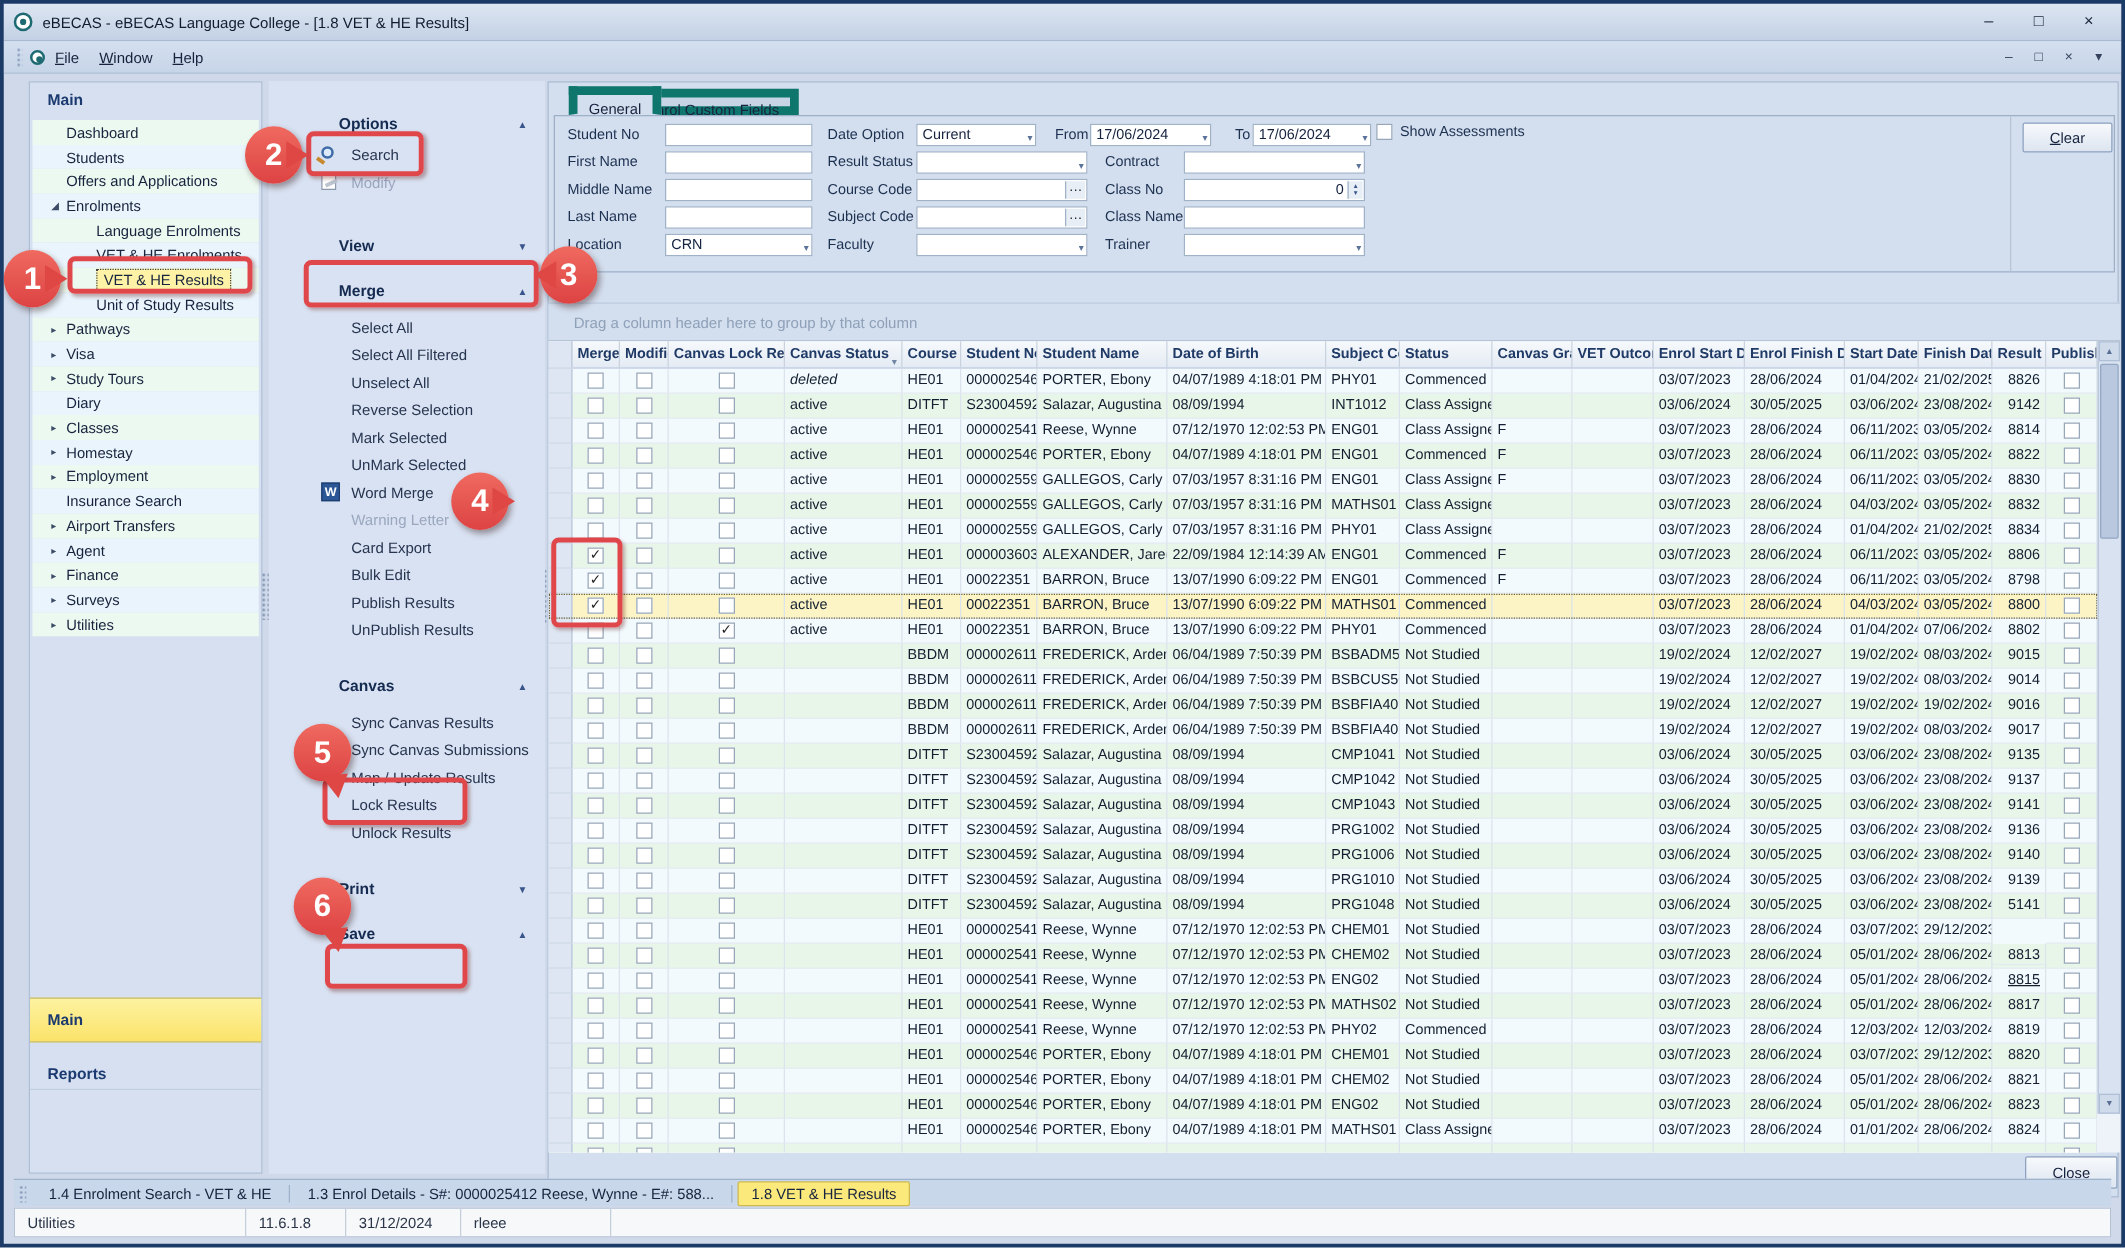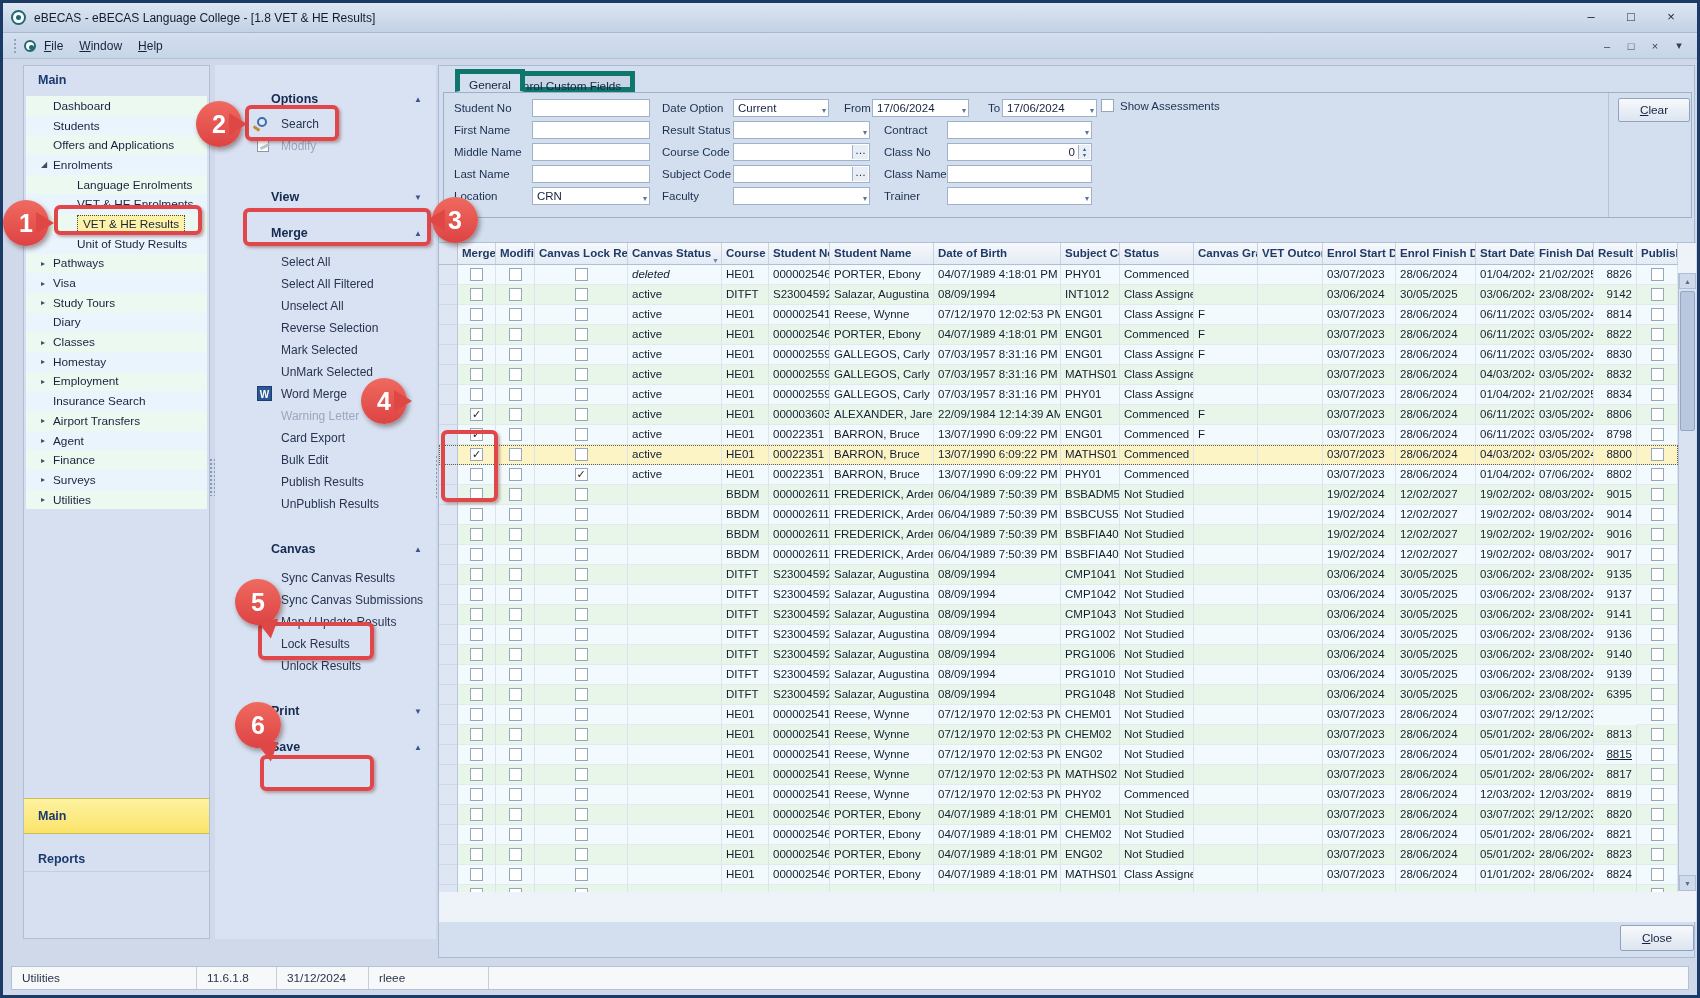--- a/index.html
+++ b/index.html
@@ -54,21 +54,21 @@
   .ic{position:absolute;left:42px;top:3px;width:15px;height:15px;}
   .ic-mag{border:2px solid #3f6ca8;border-radius:50%;width:10px;height:10px;top:4px;background:#dceafc;}
   .ic-mag::after{content:"";position:absolute;left:-6px;top:8px;width:7px;height:3px;background:#c78a2e;transform:rotate(35deg);}
   .ic-mod{background:#fff;border:1px solid #8a98ac;width:12px;height:14px;}
   .ic-mod::after{content:"";position:absolute;left:2px;top:6px;width:10px;height:3px;background:#d9a13c;transform:rotate(-25deg);}
   .action-item.dis .ic-mod::after{background:#bcc4d0;}
   .ic-word{background:#2b5797;color:#fff;font-size:10px;font-weight:bold;text-align:center;line-height:15px;border:1px solid #1d3d6e;}
 
   
   .content-panel{position:absolute;left:435px;top:62px;width:1257px;height:893px;background:#d3deee;border:1px solid #a9bad2;}
-  .ctab{position:absolute;top:3px;height:23px;line-height:22px;font-size:11.8px;color:#17233d;padding:0 9px;border:5px solid #0f766e;background:#c7d4e6;}
+  .ctab{position:absolute;top:3px;height:23px;line-height:22px;font-size:11.8px;color:#17233d;padding:0 9px;border:7px solid #0f766e;background:#c7d4e6;}
   .ctab.active{background:#d3deee;border-bottom:1px solid #d3deee;z-index:2;}
   .ctab-general{left:16px;}
   .ctab-custom{left:62px;top:5px;height:21px;line-height:20px;}
   .filterbox{position:absolute;left:4px;top:26px;width:1249px;height:126px;border:1px solid #9db0c8;}
   .flabel{position:absolute;height:18px;line-height:18px;font-size:11.5px;color:#1c3050;white-space:nowrap;}
   .finput,.fselect{position:absolute;height:18px;background:#fff;border:1px solid #a0b2c8;font-size:11.5px;line-height:16px;padding:0 4px;color:#15233f;white-space:nowrap;overflow:hidden;}
   .dd{position:absolute;right:2px;top:3px;font-size:8px;color:#5b729a;}
   .ell{position:absolute;right:1px;top:1px;width:16px;height:14px;text-align:center;background:#e8eef6;border-left:1px solid #a0b2c8;font-size:11px;line-height:10px;color:#223;}
   .spin{position:absolute;right:1px;top:1px;width:12px;height:14px;display:flex;flex-direction:column;align-items:center;justify-content:center;background:#e8eef6;border-left:1px solid #a0b2c8;}
   .spin span{font-size:6px;line-height:6px;color:#3a558c;}
@@ -408,20 +408,21 @@
 
       <span class="fcheck">
         <span class="cbox"></span>
         <span class="flabel2">Show Assessments</span>
       </span>
       <span class="fsep"></span>
       <div class="btn clear-btn ulf"><u>C</u>lear</div>
     </div>
 
     <div class="grid-wrap">
+      <div class="group-bar">Drag a column header here to group by that column</div>
       <div id="grid-header">
           <div class="g-ind gh-ind"></div>
           <div class="gh-cell" style="width: 38px;"><span class="gh-label">Merge</span></div>
           <div class="gh-cell" style="width: 39px;"><span class="gh-label">Modified</span></div>
           <div class="gh-cell" style="width: 93px;"><span class="gh-label">Canvas Lock Result</span></div>
           <div class="gh-cell" style="width: 94px;"><span class="gh-label">Canvas Status</span><span class="gh-filter">▼</span></div>
           <div class="gh-cell" style="width: 47px;"><span class="gh-label">Course Code</span></div>
           <div class="gh-cell" style="width: 61px;"><span class="gh-label">Student No</span></div>
           <div class="gh-cell" style="width: 104px;"><span class="gh-label">Student Name</span></div>
           <div class="gh-cell" style="width: 127px;"><span class="gh-label">Date of Birth</span></div>
@@ -1063,21 +1064,21 @@
             <div class="g-cell" style="width: 104px;">Salazar, Augustina</div>
             <div class="g-cell" style="width: 127px;">08/09/1994</div>
             <div class="g-cell" style="width: 59px;">PRG1048</div>
             <div class="g-cell" style="width: 74px;">Not Studied</div>
             <div class="g-cell" style="width: 64px;"></div>
             <div class="g-cell" style="width: 65px;"></div>
             <div class="g-cell" style="width: 73px;">03/06/2024</div>
             <div class="g-cell" style="width: 80px;">30/05/2025</div>
             <div class="g-cell" style="width: 59px;">03/06/2024</div>
             <div class="g-cell" style="width: 59px;">23/08/2024</div>
-            <div class="g-cell ar" style="width: 43px;">6395</div>
+            <div class="g-cell ar" style="width: 43px;">5141</div>
             <div class="g-cell" style="width: 41px;">
               <span class="cb"></span>
             </div>
           </div>
           <div class="g-row ga">
             <div class="g-ind"></div>
             <div class="g-cell" style="width: 38px;">
               <span class="cb"></span>
             </div>
             <div class="g-cell" style="width: 39px;">
@@ -1369,20 +1370,28 @@
       <div class="vscroll">
         <span class="vs-arrow vs-up">▲</span>
         <span class="vs-thumb"></span>
         <span class="vs-arrow vs-down">▼</span>
       </div>
     </div>
 
     <div class="btn close-btn ulf"><u>C</u>lose</div>
   </div>
 
+  <div class="mdi-bar">
+    <span class="mdi-grip"></span>
+    <span class="mdi-tab">1.4 Enrolment Search - VET &amp; HE</span>
+    <span class="mdi-sep"></span>
+    <span class="mdi-tab">1.3 Enrol Details - S#: 0000025412 Reese, Wynne - E#: 588...</span>
+    <span class="mdi-sep"></span>
+    <span class="mdi-tab active">1.8 VET &amp; HE Results</span>
+  </div>
 
   <div class="statusbar">
     <span class="sb-seg sb-0">Utilities</span>
     <span class="sb-seg sb-1">11.6.1.8</span>
     <span class="sb-seg sb-2">31/12/2024</span>
     <span class="sb-seg sb-3">rleee</span>
     <span class="sb-seg sb-fill"></span>
   </div>
 
   <div class="hl-box hl-nav"></div>

